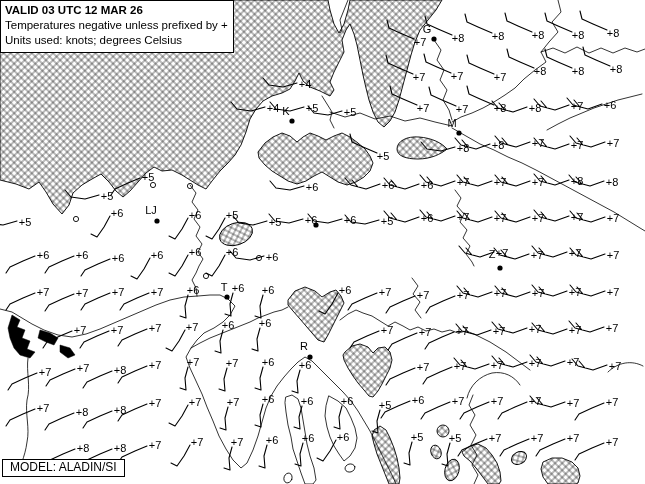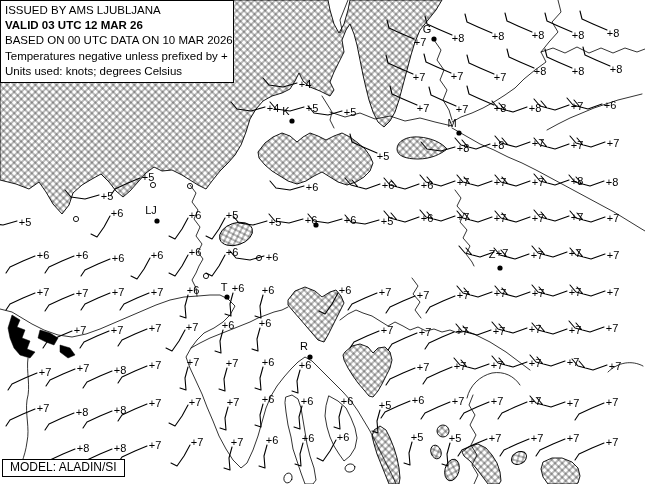--- a/index.html
+++ b/index.html
@@ -653,23 +653,21 @@
           <text x="492" y="258" text-anchor="middle" class="clabel">Z</text>
         </g>
         <g>
           <circle cx="316" cy="225" r="2.6" fill="#000"></circle>
         </g>
       </g>
   </svg>
 
   <div class="info-box">
     <div id="header-lines">
-        <div class="hl">ISSUED BY AMS LJUBLJANA</div>
         <div class="hl"><b>VALID 03 UTC 12 MAR 26</b></div>
-        <div class="hl">BASED ON 00 UTC DATA ON 10 MAR 2026</div>
         <div class="hl">Temperatures negative unless prefixed by +</div>
         <div class="hl">Units used: knots; degrees Celsius</div>
       </div>
   </div>
 
   <div class="model-box">
     <span>MODEL: ALADIN/SI</span>
   </div>
 </div>
 

